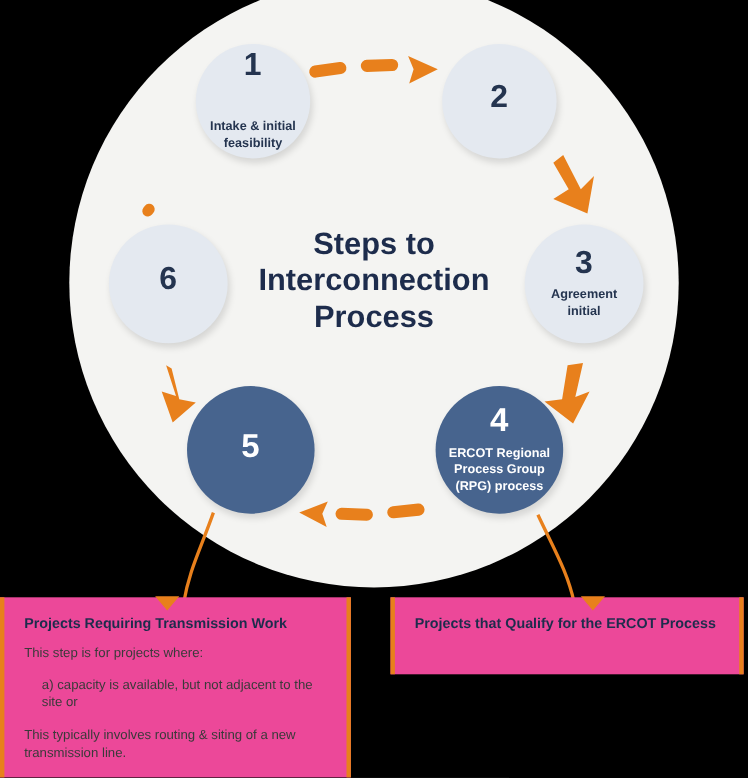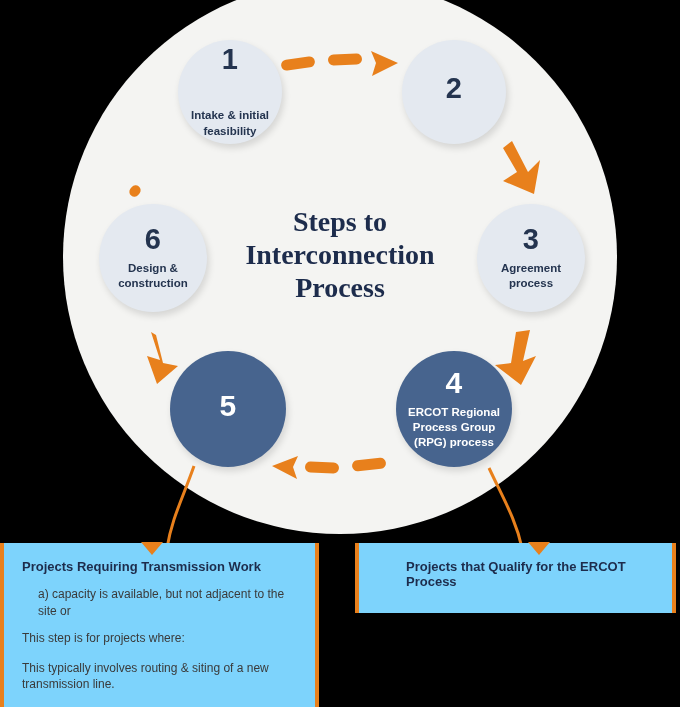--- a/index.html
+++ b/index.html
@@ -86,27 +86,27 @@
   #arrows {
     position: absolute;
     left: 0; top: 0;
     width: 680px; height: 707px;
     pointer-events: none;
   }
 
   
   .callout {
     position: absolute;
-    background: #7dd3fc;
+    background: #ec4899;
     border-left: 4px solid #e8801c;
     border-right: 4px solid #e8801c;
     box-sizing: border-box;
   }
   #callout-left  { left: 0px;   top: 543px; width: 319px; height: 164px; }
-  #callout-right { left: 355px; top: 543px; width: 321px; height: 70px; padding-left: 29px; }
+  #callout-right { left: 355px; top: 543px; width: 321px; height: 70px; }
   .callout-pointer {
     position: absolute;
     top: -1px;
     width: 0; height: 0;
     border-left: 11px solid transparent;
     border-right: 11px solid transparent;
     border-top: 13px solid #e8801c;
   }
   #callout-left .callout-pointer  { left: 137px; }
   #callout-right .callout-pointer { left: 169px; }
@@ -168,49 +168,47 @@
 feasibility</div>
   </div>
 
   <div class="step light" id="step-2">
     <div class="step-num">2</div>
   </div>
 
   <div class="step light" id="step-3">
     <div class="step-num">3</div>
     <div class="step-label" style="white-space: pre-line;">Agreement
-process</div>
+initial</div>
   </div>
 
   <div class="step dark" id="step-4">
     <div class="step-num">4</div>
     <div class="step-label" style="white-space: pre-line;">ERCOT Regional
 Process Group
 (RPG) process</div>
   </div>
 
   <div class="step dark" id="step-5">
     <div class="step-num">5</div>
   </div>
 
   <div class="step light" id="step-6">
     <div class="step-num">6</div>
-    <div class="step-label" style="white-space: pre-line;">Design &amp;
-construction</div>
-  </div>
-
-  <div id="wheel-title" style="white-space: pre-line; font-family: Liberation Serif, serif;">Steps to
+  </div>
+
+  <div id="wheel-title" style="white-space: pre-line;">Steps to
 Interconnection
 Process</div>
 
   <div class="callout" id="callout-left">
     <div class="callout-pointer"></div>
     <div class="callout-title">Projects Requiring Transmission Work</div>
+    <div class="callout-body">This step is for projects where:</div>
     <div class="callout-body indent">a) capacity is available, but not adjacent to the site or</div>
-    <div class="callout-body">This step is for projects where:</div>
     <div class="callout-body last">This typically involves routing &amp; siting of a new transmission line.</div>
   </div>
 
   <div class="callout" id="callout-right">
     <div class="callout-pointer"></div>
     <div class="callout-title">Projects that Qualify for the ERCOT Process</div>
   </div>
 
 </div>
 

